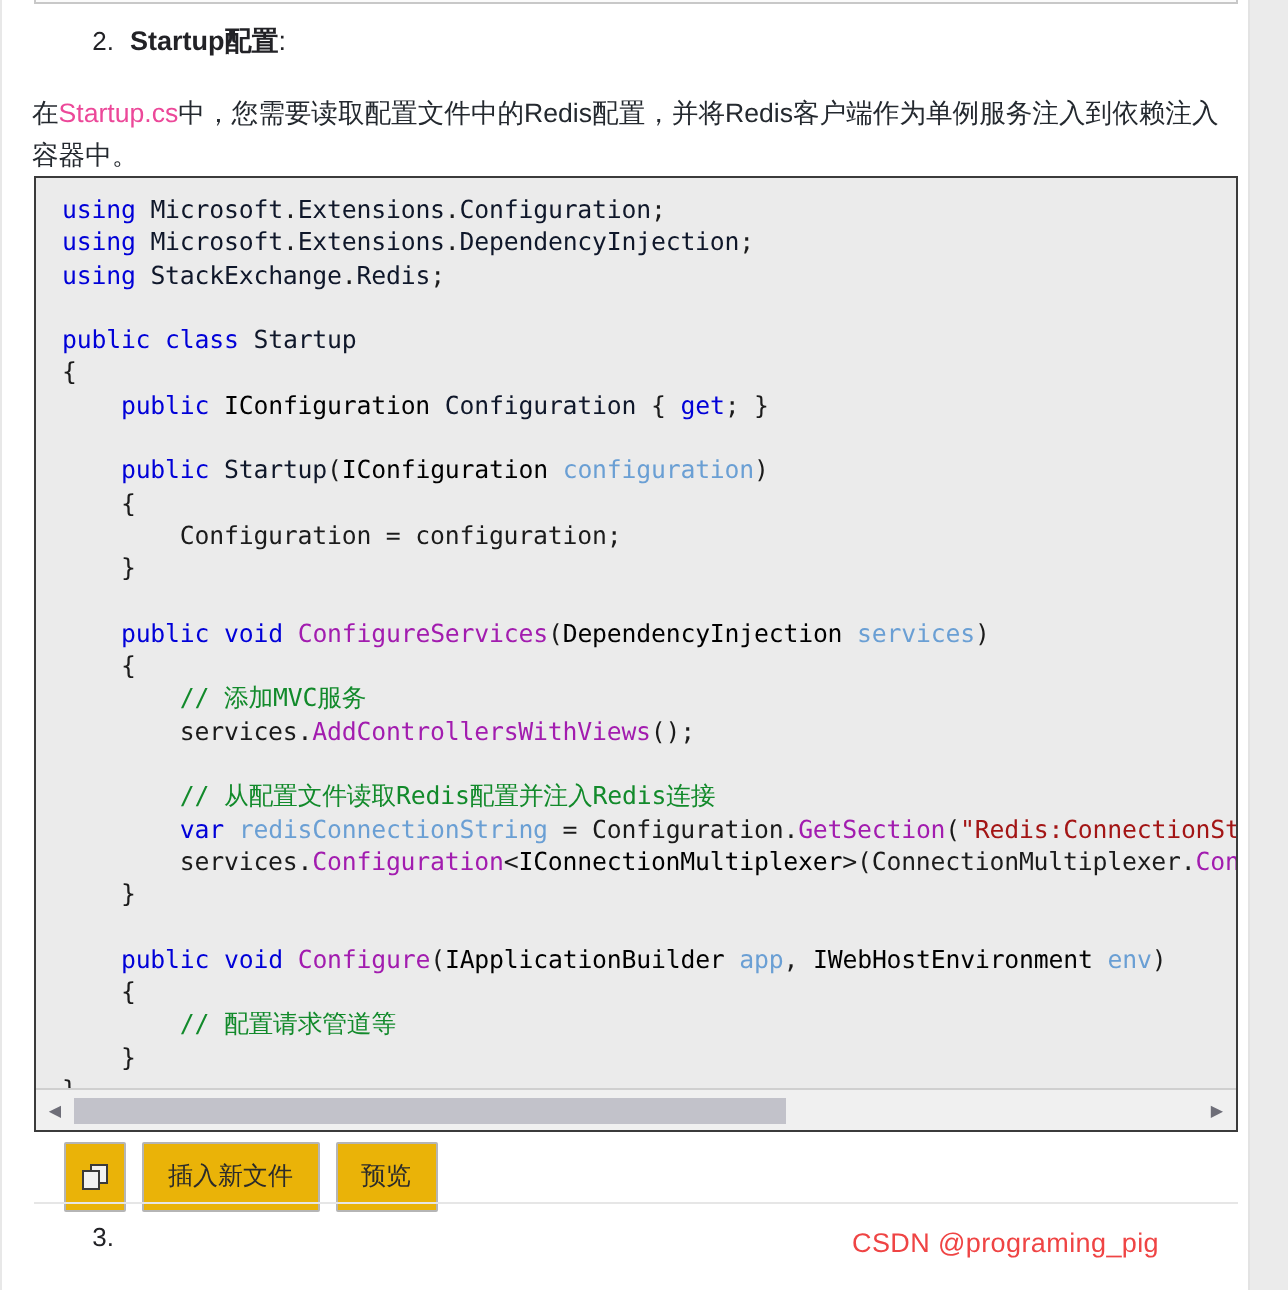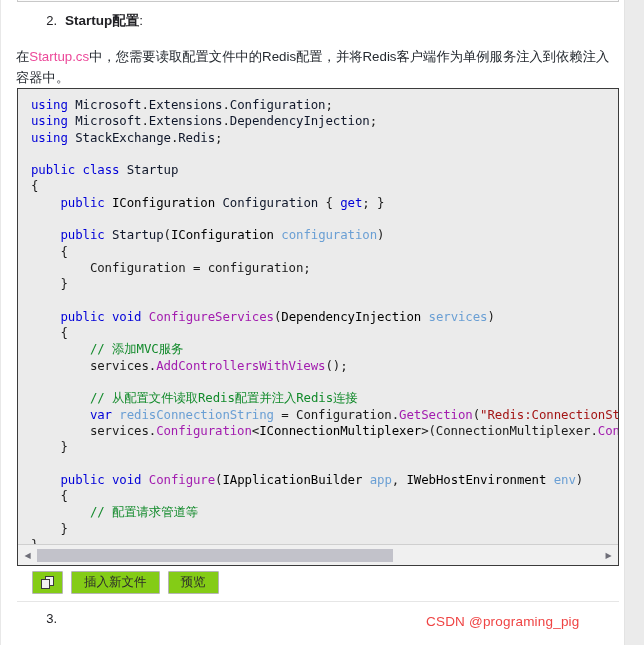--- a/index.html
+++ b/index.html
@@ -135,24 +135,24 @@
 
   
   .toolbar {
     position: absolute;
     left: 31px; top: 571px;
     display: flex;
     align-items: center;
     gap: 8px;
   }
   .btn {
-    height: 23px;
+    height: 35px;
     min-width: 30px;
     padding: 0 12px;
-    background: #84cc16;
+    background: #eab308;
     border: 1px solid #b5b5b5;
     border-radius: 1px;
     font-size: 12.5px;
     color: #2b2b2b;
     display: flex;
     align-items: center;
     justify-content: center;
     box-sizing: border-box;
     cursor: pointer;
   }

